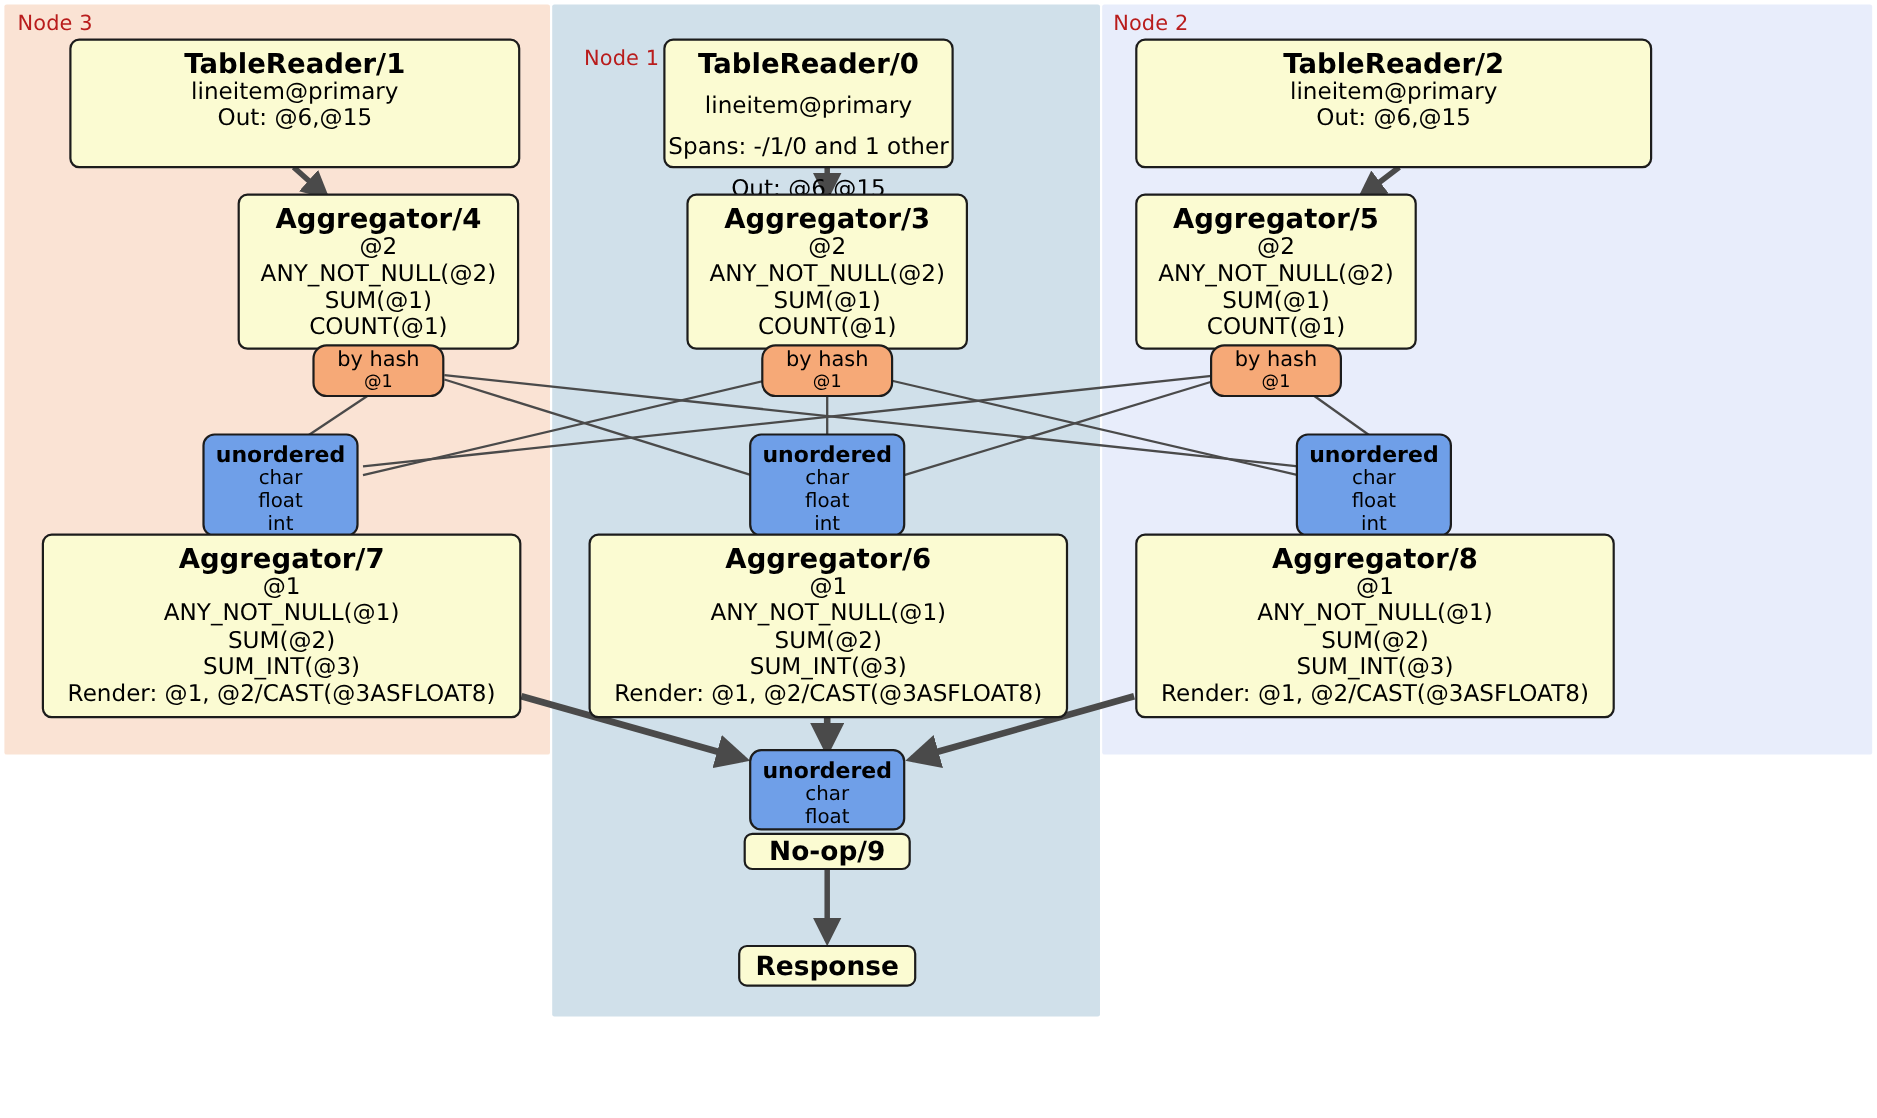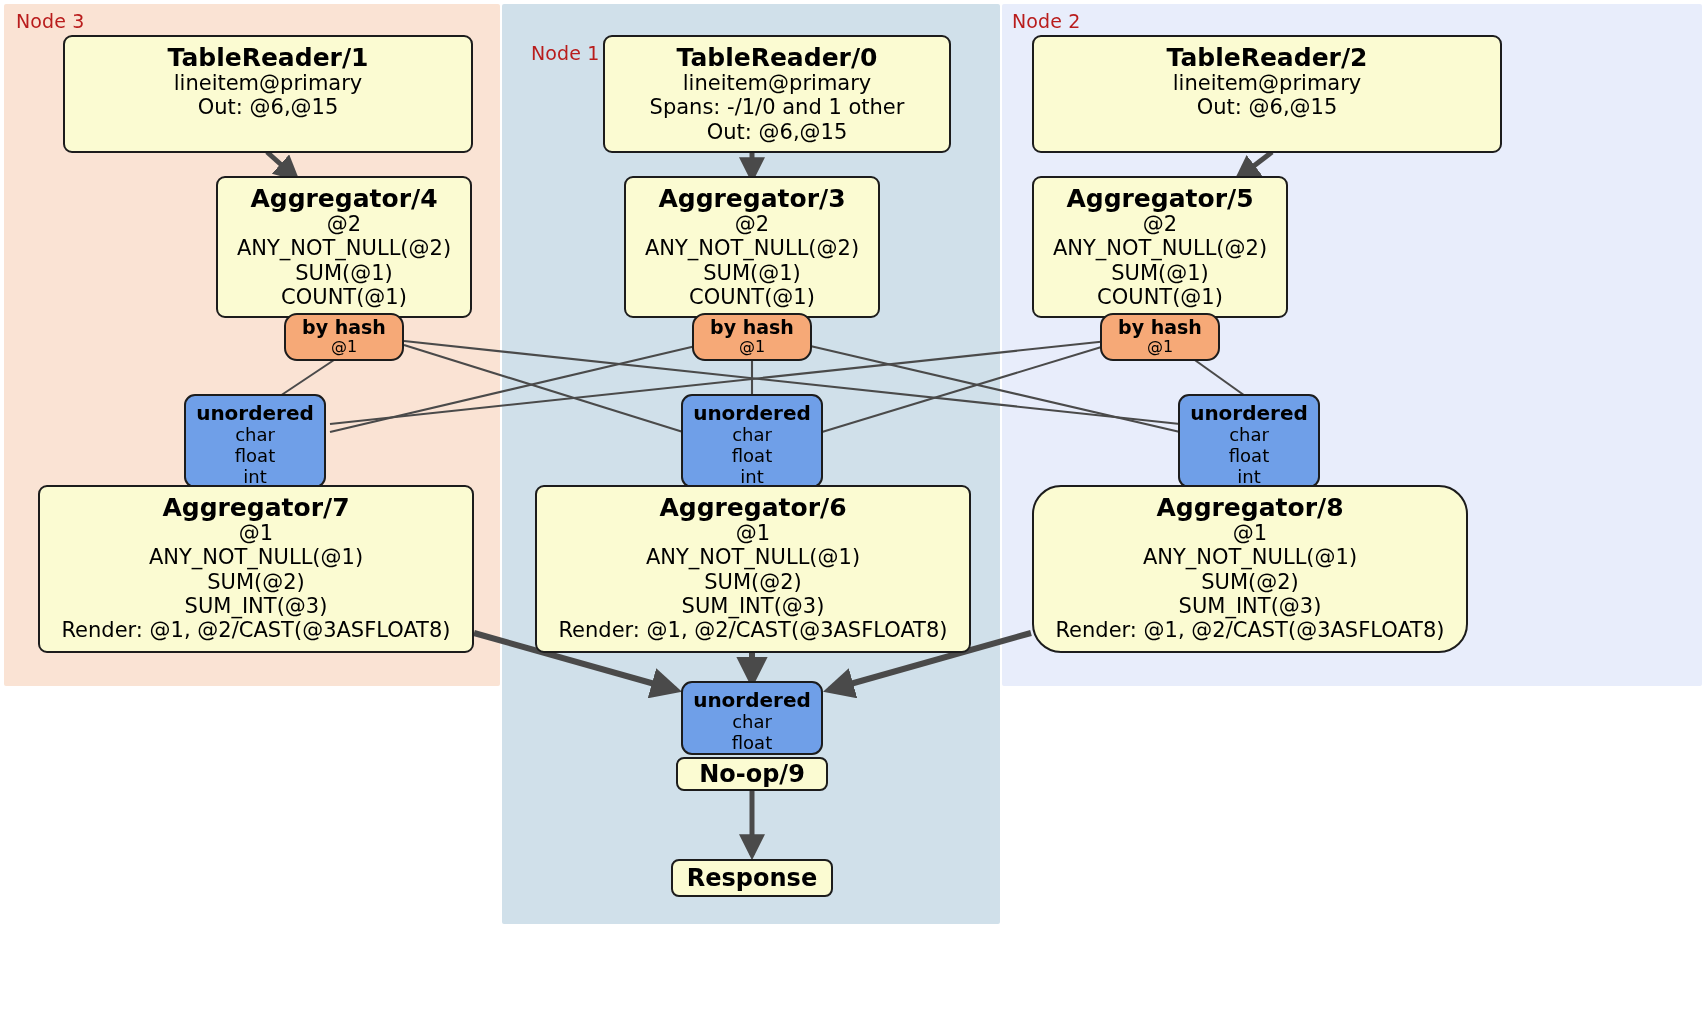--- a/index.html
+++ b/index.html
@@ -11,21 +11,21 @@
   .panel-label{position:absolute;font-size:19px;color:#b91c1c;letter-spacing:.1px;}
 
   .node{position:absolute;box-sizing:border-box;border:2px solid #1c1c1c;border-radius:9px;
         text-align:center;display:flex;flex-direction:column;justify-content:flex-start;
         align-items:center;}
   .proc{background:#fbfbd2;padding-top:7px;}
   .proc .ttl{font-weight:bold;font-size:25px;line-height:1.08;color:#000;}
   .proc .ln{font-size:21px;line-height:1.16;color:#000;white-space:nowrap;}
 
   .router{background:#f6a977;border-radius:13px;justify-content:center;}
-  .router .ttl{font-weight:bold;font-size:19px;line-height:1.05;color:#000;}
+  .router .ttl{font-weight:normal;font-size:19px;line-height:1.05;color:#000;}
   .router .ln{font-size:16px;line-height:1.1;color:#000;}
 
   .recv{background:#6f9fe8;border-radius:11px;padding-top:6px;}
   .recv .ttl{font-weight:bold;font-size:20px;line-height:1.1;color:#000;}
   .recv .ln{font-size:18px;line-height:1.18;color:#000;}
 
   .small-proc{background:#fbfbd2;border-radius:8px;justify-content:center;}
   .small-proc .ttl{font-weight:bold;font-size:24px;color:#000;line-height:1;}
 </style>
 </head>
@@ -82,21 +82,21 @@
       <path d="M 752 790 L 752 855"></path>
     </g>
   </svg>
 
   <div class="node proc" style="left:63px;top:35px;width:410px;height:118px;">
     <div class="ttl">TableReader/1</div>
     <div class="ln">lineitem@primary</div>
     <div class="ln">Out: @6,@15</div>
   </div>
 
-  <div class="node proc" style="left:603px;top:35px;width:348px;height:118px;">
+  <div class="node proc" style="left:603px;top:35px;width:264px;height:118px;gap:13px;">
     <div class="ttl">TableReader/0</div>
     <div class="ln">lineitem@primary</div>
     <div class="ln">Spans: -/1/0 and 1 other</div>
     <div class="ln">Out: @6,@15</div>
   </div>
 
   <div class="node proc" style="left:1032px;top:35px;width:470px;height:118px;">
     <div class="ttl">TableReader/2</div>
     <div class="ln">lineitem@primary</div>
     <div class="ln">Out: @6,@15</div>
@@ -173,21 +173,21 @@
 
   <div class="node proc" style="left:535px;top:485px;width:436px;height:168px;">
     <div class="ttl">Aggregator/6</div>
     <div class="ln">@1</div>
     <div class="ln">ANY_NOT_NULL(@1)</div>
     <div class="ln">SUM(@2)</div>
     <div class="ln">SUM_INT(@3)</div>
     <div class="ln">Render: @1, @2/CAST(@3ASFLOAT8)</div>
   </div>
 
-  <div class="node proc" style="left:1032px;top:485px;width:436px;height:168px;border-radius:29px;">
+  <div class="node proc" style="left:1032px;top:485px;width:436px;height:168px;">
     <div class="ttl">Aggregator/8</div>
     <div class="ln">@1</div>
     <div class="ln">ANY_NOT_NULL(@1)</div>
     <div class="ln">SUM(@2)</div>
     <div class="ln">SUM_INT(@3)</div>
     <div class="ln">Render: @1, @2/CAST(@3ASFLOAT8)</div>
   </div>
 
   <div class="node recv" style="left:681px;top:681px;width:142px;height:74px;">
     <div class="ttl">unordered</div>

